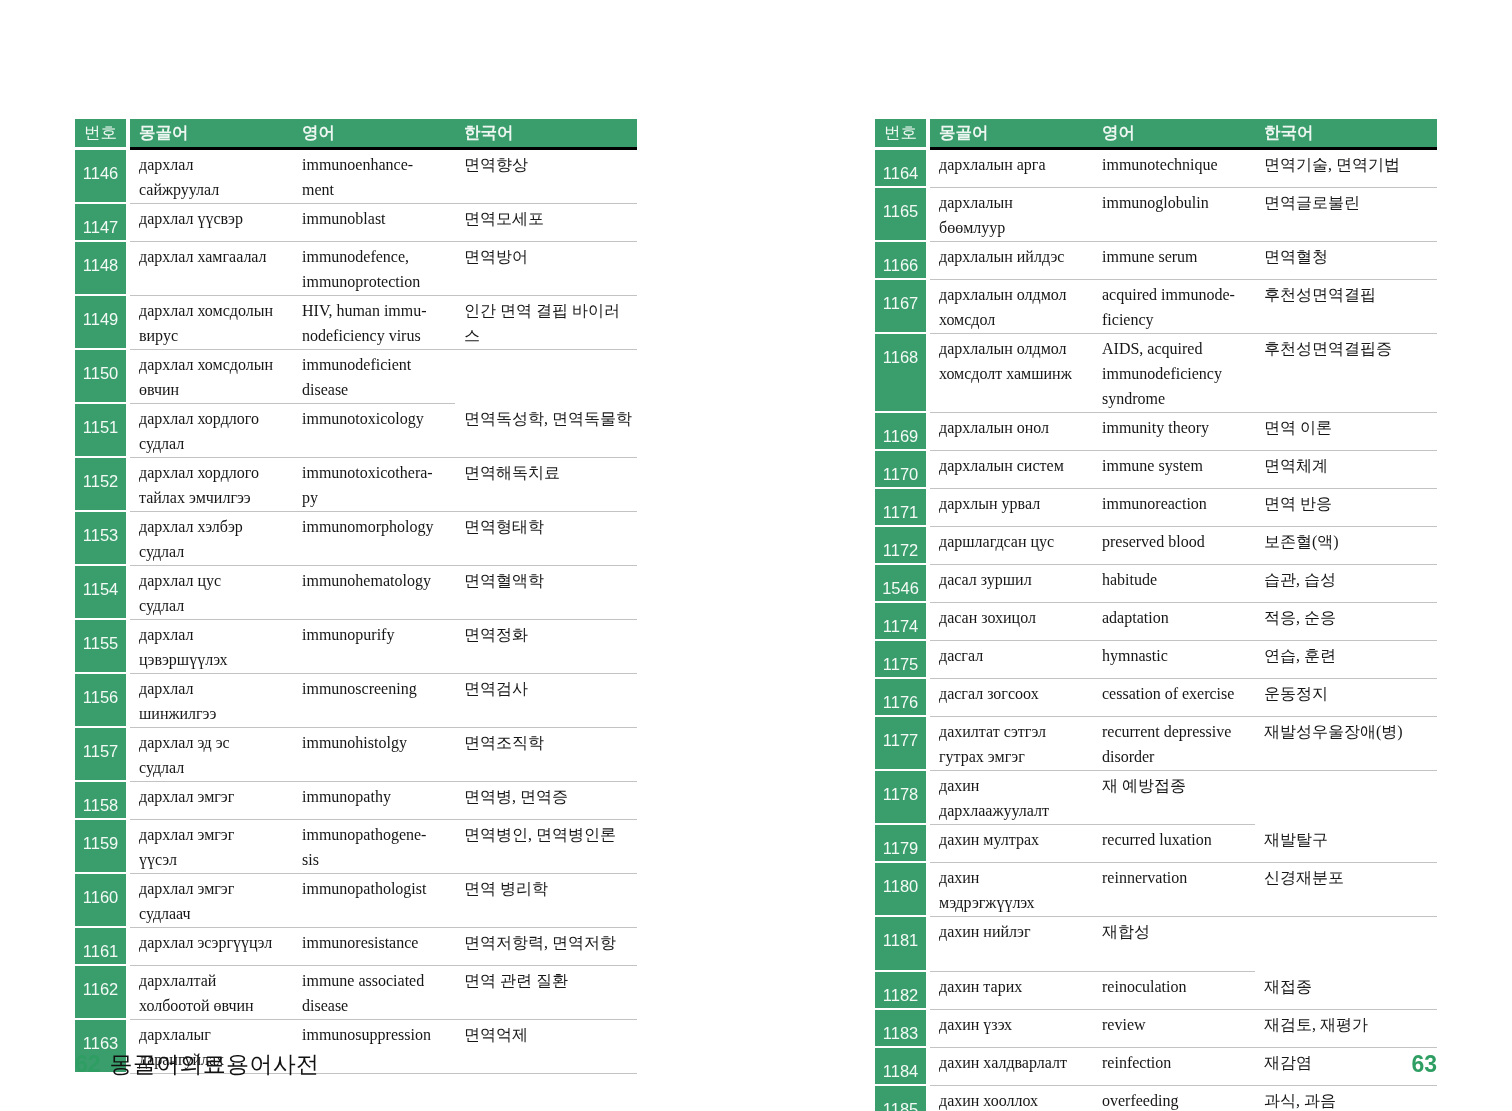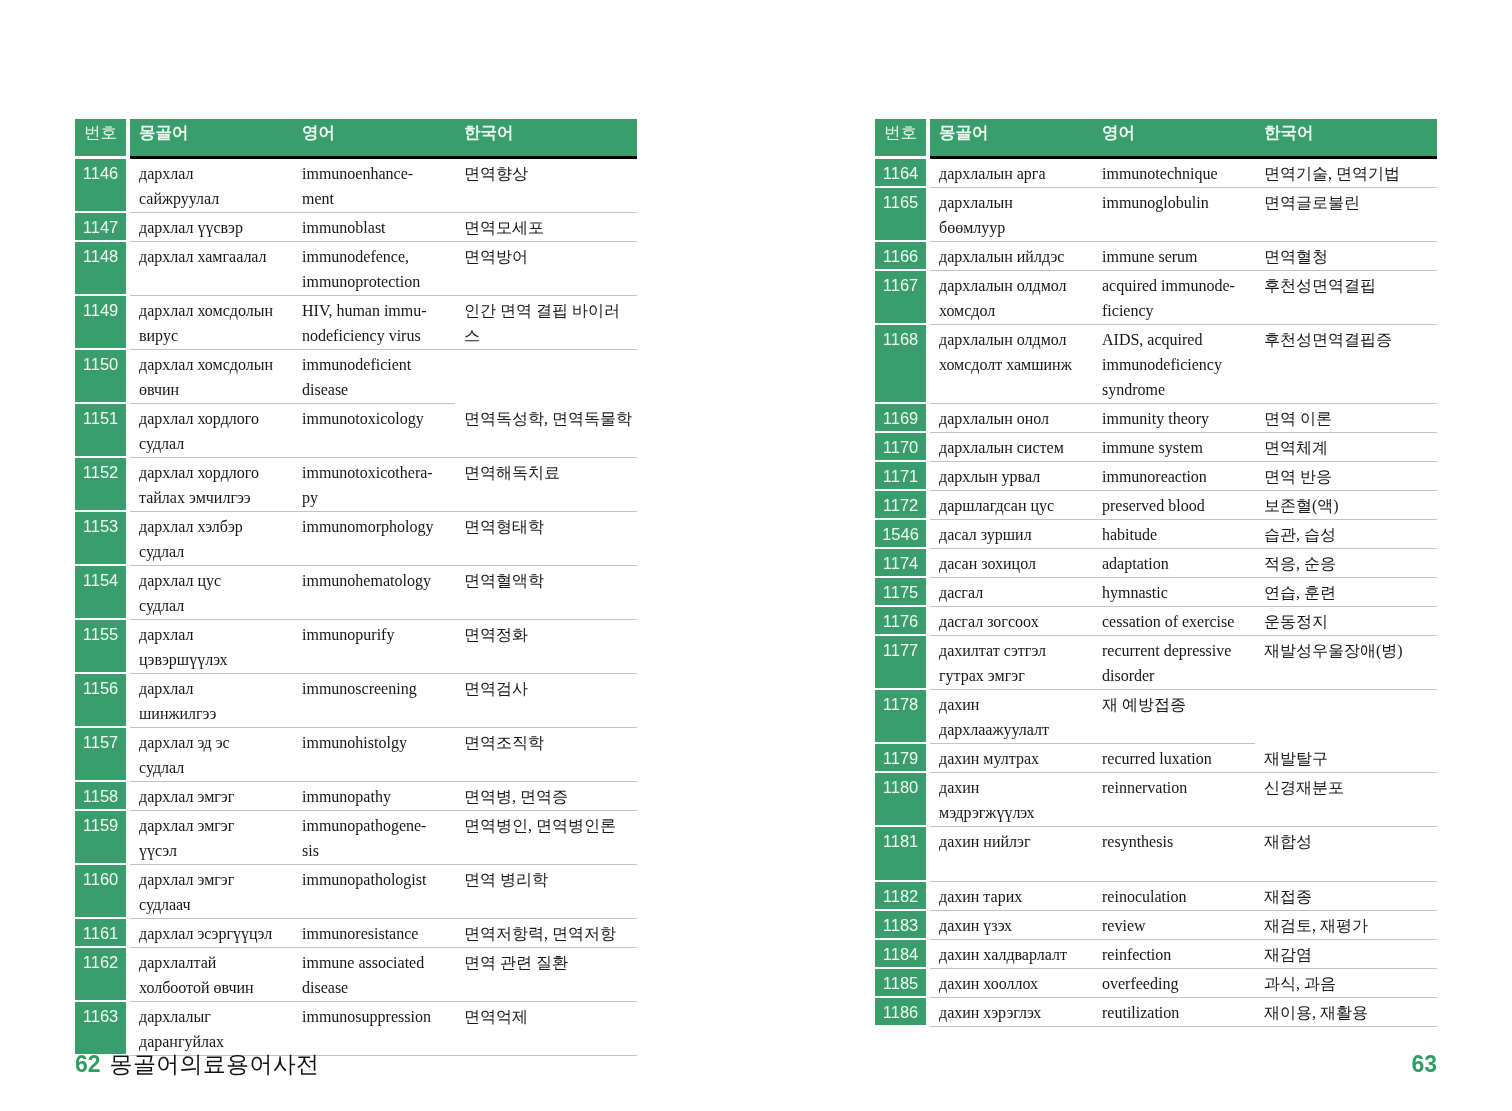--- a/index.html
+++ b/index.html
@@ -24,23 +24,23 @@
     background:#ffffff;
   }
   .num{
     background:#3a9e6c;
     color:#f3faf6;
     font-family:"Liberation Sans","DejaVu Sans",sans-serif;
     font-size:16.5px;
     text-align:center;
     border-right:4px solid #ffffff;
     border-bottom:2px solid #ffffff;
-    padding-top:2px;
-  }
-  .header-row{height:40px;}
+    padding-top:11px;
+  }
+  .header-row{height:31px;}
   .header-row .hcell{
     background:#3a9e6c;
     color:#edf6f1;
     border-bottom:3px solid #000000;
     padding:1px 4px 0 9px;
     font-size:16.5px;
     font-weight:bold;
   }
   .header-row .num{
     border-bottom:3px solid #ffffff;
@@ -315,21 +315,20 @@
       <div class="row">
     <div class="cell num">1180</div>
     <div class="cell cc">дахин
 мэдрэгжүүлэх</div>
     <div class="cell cc">reinnervation</div>
     <div class="cell cc">신경재분포</div>
   </div>
       <div class="row tall">
     <div class="cell num">1181</div>
     <div class="cell cc">дахин нийлэг</div>
-    <div class="cell cc">resynthesis</div>
     <div class="cell cc">재합성</div>
   </div>
       <div class="row">
     <div class="cell num">1182</div>
     <div class="cell cc">дахин тарих</div>
     <div class="cell cc">reinoculation</div>
     <div class="cell cc">재접종</div>
   </div>
       <div class="row">
     <div class="cell num">1183</div>

